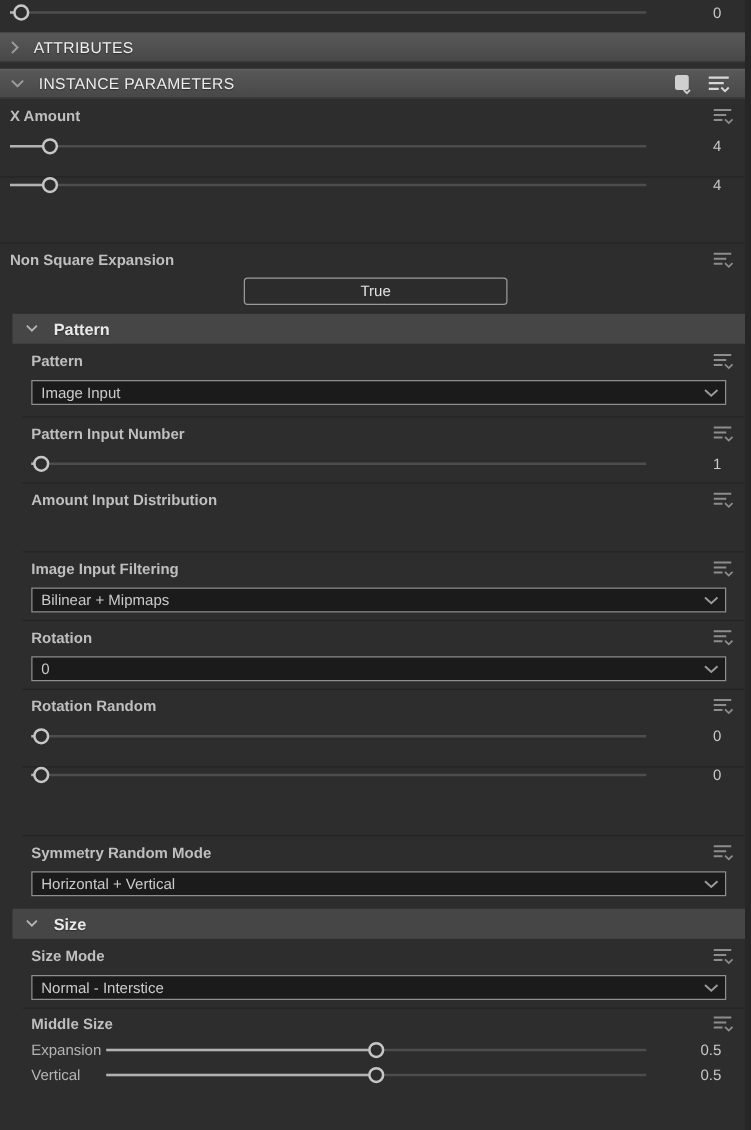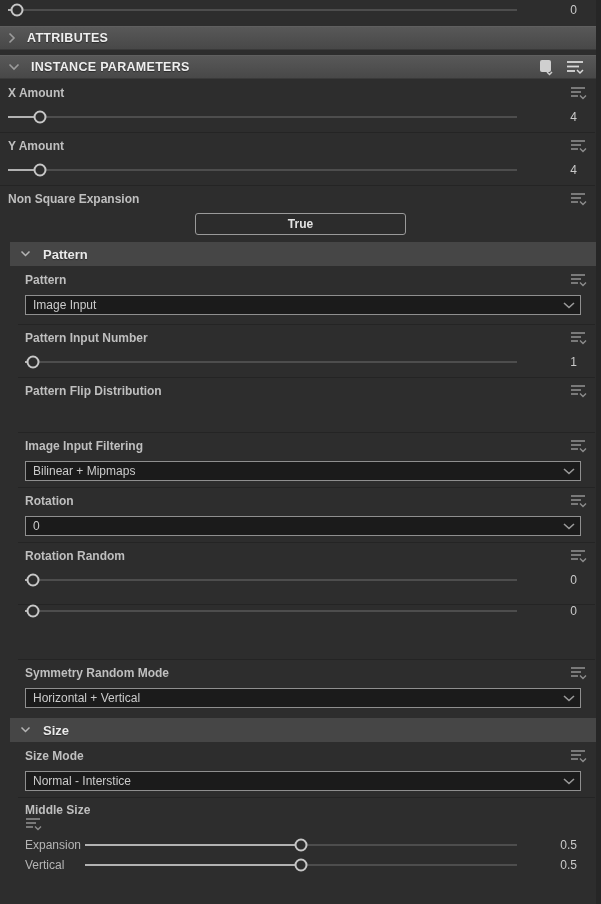--- a/index.html
+++ b/index.html
@@ -16,21 +16,21 @@
   .gutter{position:absolute;top:0;right:0;width:5px;height:904px;background:#262626;z-index:9;}
 
   
   .sec-header{
     height:22px;display:flex;align-items:center;gap:11px;
     background:linear-gradient(#585858,#484848);
     border-top:1px solid #5f5f5f;border-bottom:1px solid #3a3a3a;
     padding:0 8px;cursor:default;
   }
   .sec-header .sec-title{
-    font-size:12.5px;font-weight:bold;color:#efefef;letter-spacing:.3px;
+    font-size:12.5px;font-weight:normal;color:#efefef;letter-spacing:.3px;
     text-shadow:0 1px 1px rgba(0,0,0,.45);
   }
   .sec-header .right-icons{margin-left:auto;display:flex;align-items:center;gap:10px;padding-right:8px;}
 
   
   .sub-header{
     height:24px;margin-left:10px;margin-top:4px;
     background:#464646;
     display:flex;align-items:center;gap:12px;padding:0 10px;
   }
@@ -66,21 +66,21 @@
     background:#1b1b1b;border:1px solid #8f8f8f;
     display:flex;align-items:center;padding:0 22px 0 7px;cursor:pointer;
   }
   .dropdown .dtext{font-size:12px;color:#cbcbcb;white-space:nowrap;}
   .dropdown .dchev{position:absolute;right:5px;top:6px;}
 
   
   .btn-line{display:flex;justify-content:center;margin-top:6px;margin-right:8px;}
   .btn{
     font-family:"Liberation Sans",sans-serif;font-size:12px;color:#e2e2e2;
-    height:22px;cursor:pointer;font-weight:bold;
+    height:22px;cursor:pointer;
   }
   .btn.on{width:211px;background:#2c2c2c;border:1px solid #9a9a9a;border-radius:3px;}
   .btn.off{width:191px;background:#292929;border:1px solid #1f1f1f;border-radius:2px;color:#cfcfcf;}
 
   
   .mini{display:flex;align-items:center;margin-top:6px;}
   .mini .mlabel{flex:none;width:60px;font-size:12px;color:#b5b5b5;}
 
   
   .h-top{height:21px;padding-top:1px;}
@@ -159,31 +159,20 @@
       <div class="slider">
         <div class="track"></div>
           <div class="fill" style="width:6.3%"></div>
         <div class="handle" style="left:6.3%"></div>
       </div>
       <span class="value">4</span>
     </div>
   </div>
 
   <div class="row h53 sep">
-    <div class="head">
-      <span class="plabel">Y Amount</span>
-      <span class="icon-btn">
-        <svg width="18" height="15" viewBox="0 0 18 15">
-            <line x1="1" y1="2" x2="15" y2="2" stroke="#8d8d8d" stroke-width="1.6"></line>
-            <line x1="1" y1="6" x2="11" y2="6" stroke="#8d8d8d" stroke-width="1.6"></line>
-            <line x1="1" y1="10" x2="8" y2="10" stroke="#8d8d8d" stroke-width="1.6"></line>
-            <polyline points="10,9.5 13,12.5 16,9.5" fill="none" stroke="#8d8d8d" stroke-width="1.4"></polyline>
-          </svg>
-      </span>
-    </div>
     <div class="slider-line">
       <div class="slider">
         <div class="track"></div>
           <div class="fill" style="width:6.3%"></div>
         <div class="handle" style="left:6.3%"></div>
       </div>
       <span class="value">4</span>
     </div>
   </div>
 
@@ -248,21 +237,21 @@
         <div class="track"></div>
           <div class="fill" style="width:1.6%"></div>
         <div class="handle" style="left:1.6%"></div>
       </div>
       <span class="value">1</span>
     </div>
   </div>
 
   <div class="row g h55 sep">
     <div class="head">
-      <span class="plabel">Pattern Flip Distribution</span>
+      <span class="plabel">Amount Input Distribution</span>
       <span class="icon-btn">
         <svg width="18" height="15" viewBox="0 0 18 15">
             <line x1="1" y1="2" x2="15" y2="2" stroke="#8d8d8d" stroke-width="1.6"></line>
             <line x1="1" y1="6" x2="11" y2="6" stroke="#8d8d8d" stroke-width="1.6"></line>
             <line x1="1" y1="10" x2="8" y2="10" stroke="#8d8d8d" stroke-width="1.6"></line>
             <polyline points="10,9.5 13,12.5 16,9.5" fill="none" stroke="#8d8d8d" stroke-width="1.4"></polyline>
           </svg>
       </span>
     </div>
   </div>
@@ -382,21 +371,21 @@
     </div>
     <div class="dropdown">
       <span class="dtext">Normal - Interstice</span>
       <svg class="dchev" width="12" height="7" viewBox="0 0 12 7">
           <polyline points="1,1 6,5.5 11,1" fill="none" stroke="#9a9a9a" stroke-width="1.6"></polyline>
         </svg>
     </div>
   </div>
 
   <div class="row g h65 sep">
-    <div class="head" style="padding-top:6px;flex-direction:column;">
+    <div class="head" style="padding-top:6px;">
       <span class="plabel">Middle Size</span>
       <span class="icon-btn">
         <svg width="18" height="15" viewBox="0 0 18 15">
             <line x1="1" y1="2" x2="15" y2="2" stroke="#8d8d8d" stroke-width="1.6"></line>
             <line x1="1" y1="6" x2="11" y2="6" stroke="#8d8d8d" stroke-width="1.6"></line>
             <line x1="1" y1="10" x2="8" y2="10" stroke="#8d8d8d" stroke-width="1.6"></line>
             <polyline points="10,9.5 13,12.5 16,9.5" fill="none" stroke="#8d8d8d" stroke-width="1.4"></polyline>
           </svg>
       </span>
     </div>

